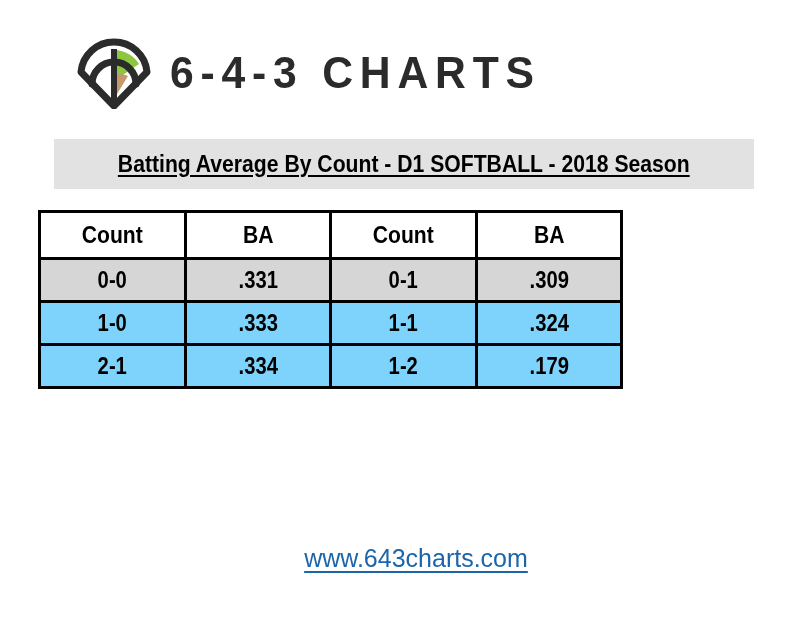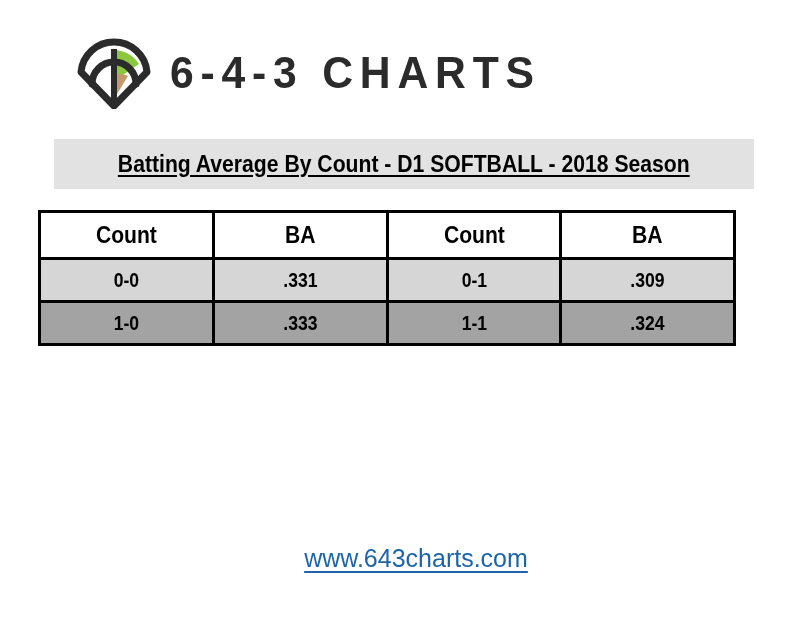--- a/index.html
+++ b/index.html
@@ -81,21 +81,21 @@
   
   .table-wrap {
     position: absolute;
     left: 38px;
     top: 210px;
     width: 698px;
   }
 
   table.ba-table {
     border-collapse: collapse;
-    width: 698px;
+    width: 585px;
     table-layout: fixed;
     background: #ffffff;
   }
 
   table.ba-table th,
   table.ba-table td {
     border: 3px solid #000000;
     text-align: center;
     vertical-align: middle;
     padding: 0;
@@ -112,30 +112,30 @@
   }
 
   table.ba-table th .cell-in,
   table.ba-table td .cell-in {
     display: block;
     transform: scaleX(0.88);
     white-space: nowrap;
   }
 
   table.ba-table td {
-    font-size: 20px;
+    font-size: 23px;
     font-weight: bold;
   }
 
   tr.row-shaded td {
     background: #d6d6d6;
   }
 
   tr.row-plain td {
-    background: #a3a3a3;
+    background: #7dd3fc;
   }
 
   
   .footer {
     position: absolute;
     left: 0;
     top: 544px;
     width: 788px;
     text-align: center;
   }
@@ -216,20 +216,34 @@
           <td>
               <span class="cell-in">.333</span>
             </td>
           <td>
               <span class="cell-in">1-1</span>
             </td>
           <td>
               <span class="cell-in">.324</span>
             </td>
         </tr>
+        <tr class="row-plain">
+          <td>
+              <span class="cell-in">2-1</span>
+            </td>
+          <td>
+              <span class="cell-in">.334</span>
+            </td>
+          <td>
+              <span class="cell-in">1-2</span>
+            </td>
+          <td>
+              <span class="cell-in">.179</span>
+            </td>
+        </tr>
       </tbody>
     </table>
   </div>
 
   <div class="footer">
     <a class="footer-link" href="#">www.643charts.com</a>
   </div>
 
 </div>
 

